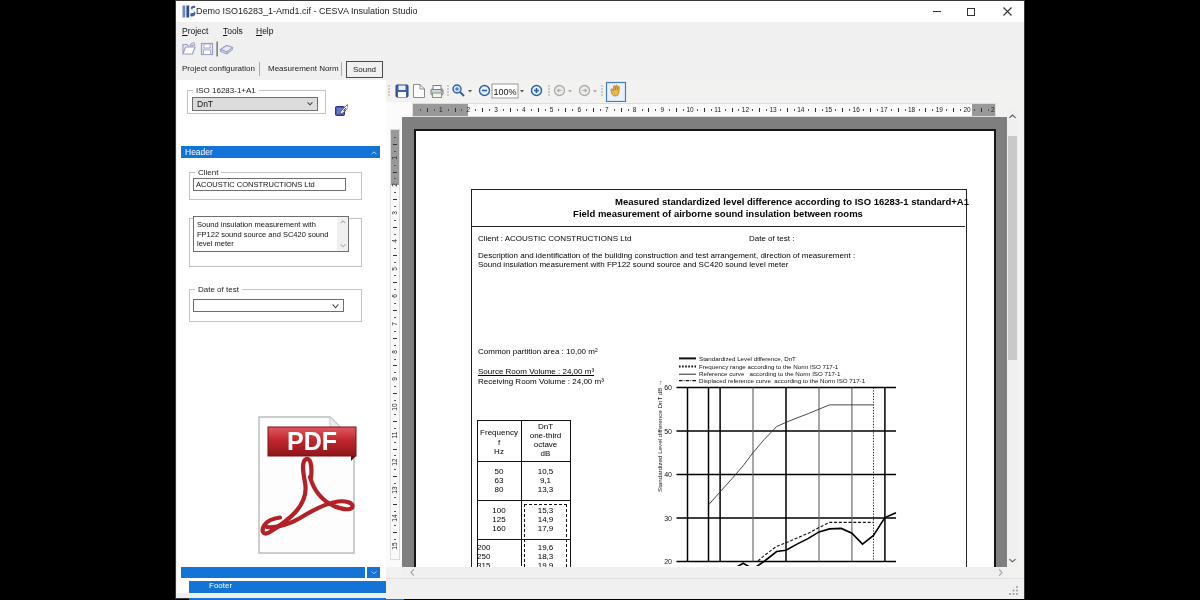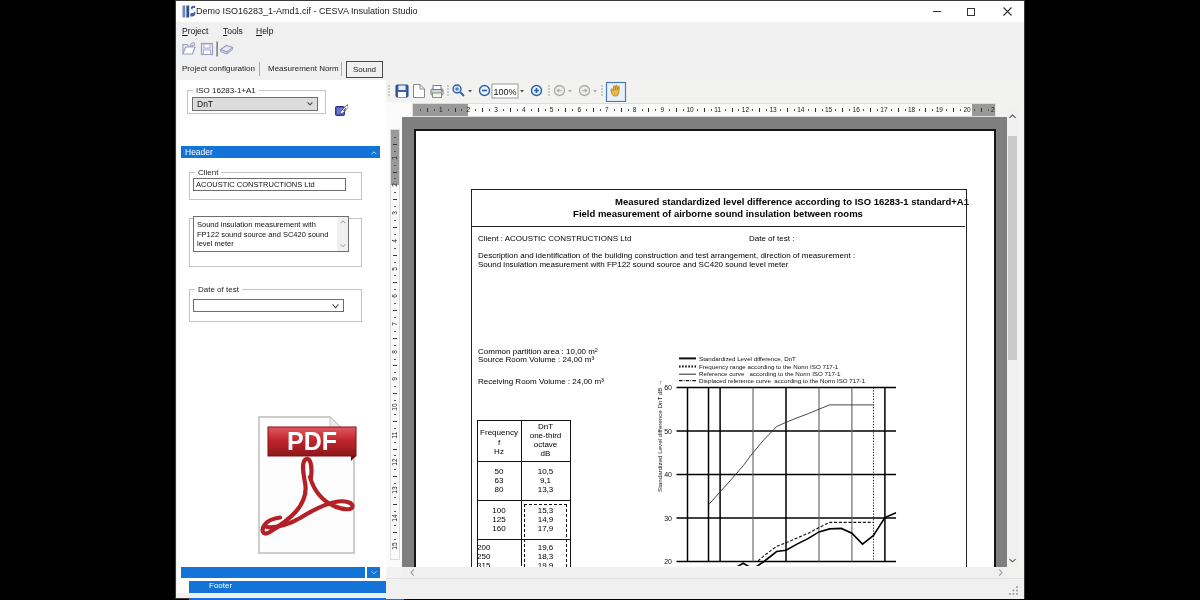--- a/index.html
+++ b/index.html
@@ -367,21 +367,21 @@
       <div class="abs" style="left:2px;top:2px;width:578px;height:436px;background:#fff;overflow:hidden;" id="page">
         <div class="abs" style="left:55px;top:58px;width:494px;height:377px;border:1px solid #222;border-bottom:none;"></div>
         <div class="doc" style="left:55px;top:65px;width:554px;text-align:center;font-size:9.5px;font-weight:bold;margin-left:44px;">Measured standardized level difference according to ISO 16283-1 standard+A1</div>
         <div class="doc" style="left:55px;top:77px;width:494px;text-align:center;font-size:9.5px;font-weight:bold;">Field measurement of airborne sound insulation between rooms</div>
         <div class="abs" style="left:55px;top:95px;width:494px;height:1px;background:#222;"></div>
         <div class="doc" style="left:62px;top:103px;">Client : ACOUSTIC CONSTRUCTIONS Ltd</div>
         <div class="doc" style="left:333px;top:103px;">Date of test :</div>
         <div class="doc" style="left:62px;top:120px;">Description and identification of the building construction and test arrangement, direction of measurement :</div>
         <div class="doc" style="left:62px;top:129px;">Sound insulation measurement with FP122 sound source and SC420 sound level meter</div>
         <div class="doc" style="left:62px;top:216px;">Common partition area : 10,00 m²</div>
-        <div class="doc" style="left:62px;top:224px;">Source Room Volume : 24,00 m³</div>
+        <div class="doc" style="left:62px;top:236px;text-decoration:underline;">Source Room Volume : 24,00 m³</div>
         <div class="doc" style="left:62px;top:246px;">Receiving Room Volume : 24,00 m³</div>
 
         <div class="abs" style="left:61px;top:289px;width:92px;height:146px;border:1px solid #111;border-bottom:none;"></div>
         <div class="abs" style="left:105px;top:289px;width:1px;height:146px;background:#111;"></div>
         <div class="abs" style="left:61px;top:330px;width:93px;height:1px;background:#111;"></div>
         <div class="abs" style="left:61px;top:369px;width:93px;height:1px;background:#111;"></div>
         <div class="abs" style="left:61px;top:408px;width:93px;height:1px;background:#111;"></div>
         <div class="doc" style="left:61px;top:297px;width:44px;text-align:center;line-height:9.5px;">Frequency<br>f<br>Hz</div>
         <div class="doc" style="left:106px;top:291px;width:47px;text-align:center;line-height:9px;">DnT<br>one-third<br>octave<br>dB</div>
         <div class="doc" style="left:61px;top:336px;width:44px;text-align:center;line-height:9.05px;">50<br>63<br>80</div>

